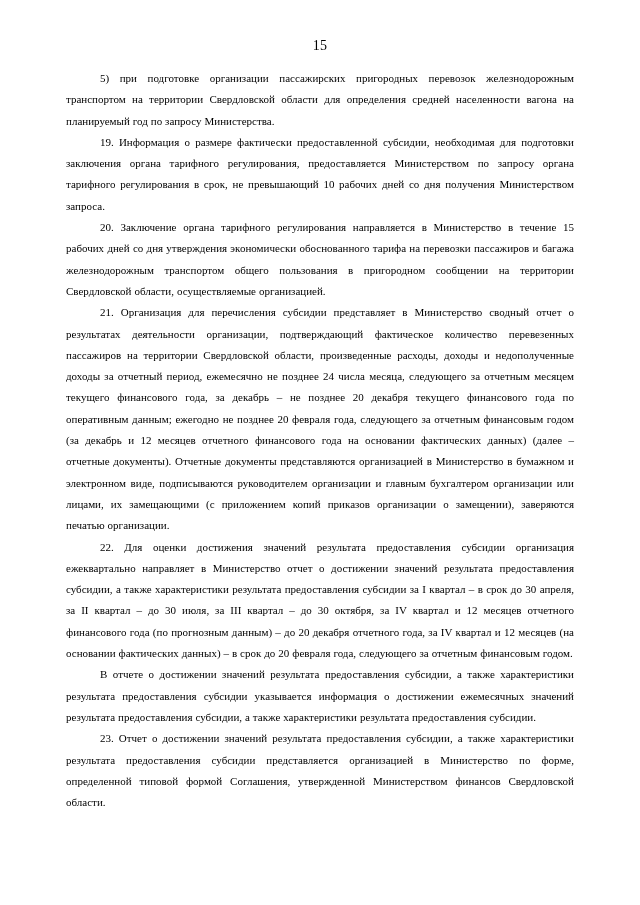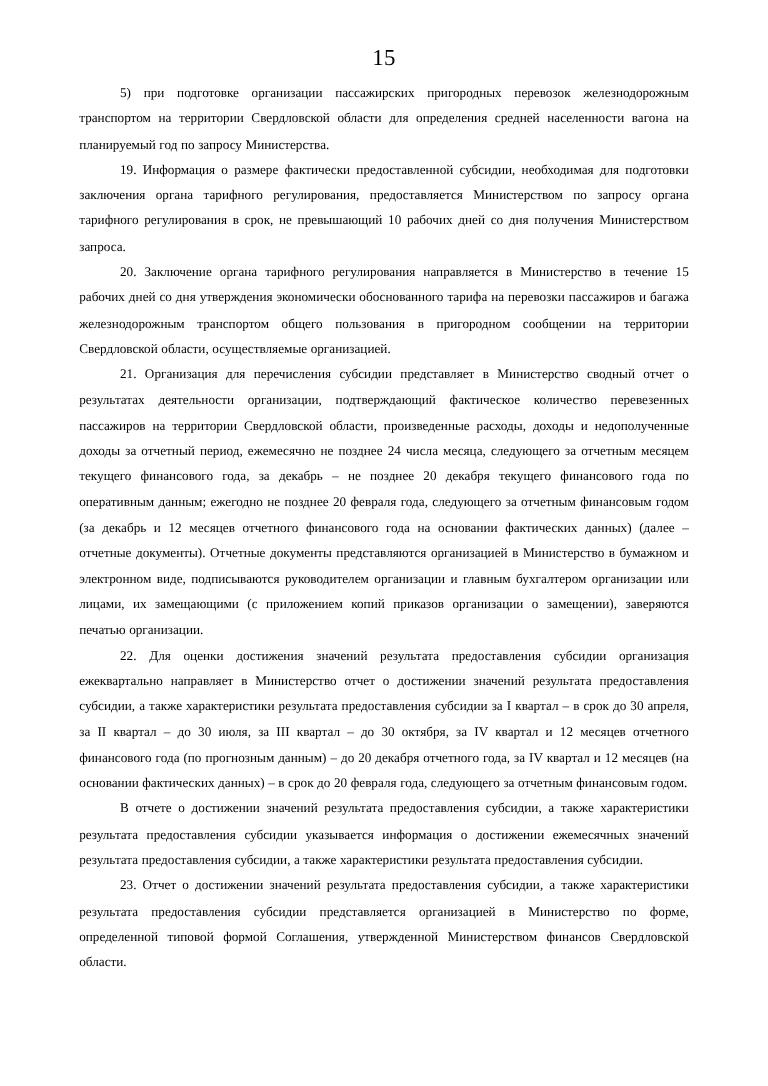--- a/index.html
+++ b/index.html
@@ -20,21 +20,21 @@
     height: 905px;
     box-sizing: border-box;
     padding: 0;
   }
   .page-number {
     position: absolute;
     top: 38px;
     left: 0;
     width: 640px;
     text-align: center;
-    font-size: 19px;
+    font-size: 14px;
     letter-spacing: 0.2px;
   }
   .body-text {
     position: absolute;
     top: 68px;
     left: 66px;
     width: 508px;
   }
   p.para {
     margin: 0;

